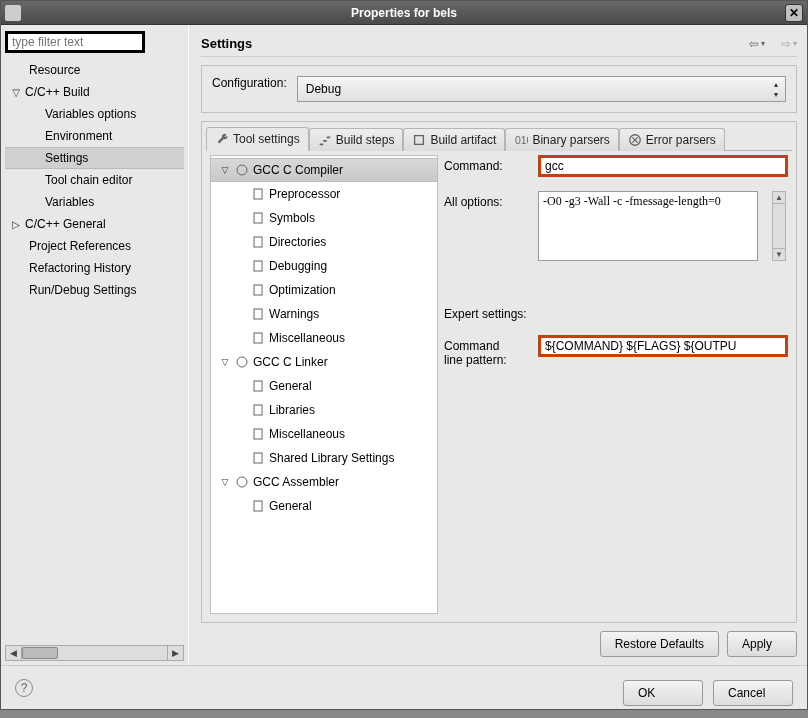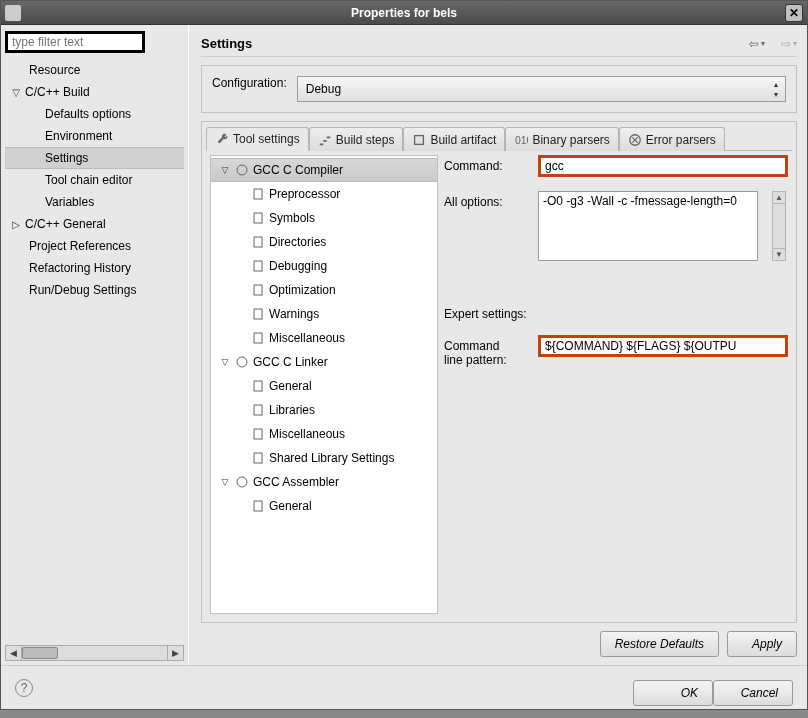--- a/index.html
+++ b/index.html
@@ -142,21 +142,21 @@
   .config-select .spin span{flex:1;font-size:8px;display:flex;align-items:center;justify-content:center;color:#333;}
 
   .tabs-wrap {
     flex:1;
     border:1px solid #c0c0c0;
     background:#e8e8e8;
     display:flex; flex-direction:column;
     min-height:0;
   }
   .tabbar {
-    display:flex; padding:4px 4px 0 4px;
+    display:flex; padding:4px 4px 0 4px;align-items:center;
   }
   .tab {
     padding:4px 8px;
     border:1px solid #b5b5b5;
     border-bottom:none;
     background:linear-gradient(to bottom,#eeeeee,#dcdcdc);
     margin-right:0px;
     border-top-left-radius:3px; border-top-right-radius:3px;
     display:flex; align-items:center; gap:4px;
     cursor:pointer;
@@ -209,57 +209,57 @@
     gap:14px;
   }
   .tool-form .fl { align-self:start; padding-top:4px;}
   input.txt {
     height:22px; border:3px solid #c2410c; background:#fff;
     padding:0 4px; width:100%;
   }
   textarea.txt {
     height:70px; border:1px solid #9a9a9a; background:#fff;
     padding:2px 4px; width:100%; resize:none;
-    font-family:Liberation Sans, sans-serif; font-size:12px;
+    font-family:Liberation Serif, serif; font-size:12px;
   }
   .vscroll {
     width:14px; height:70px;
     border:1px solid #b4b4b4; background:#ddd;
     position:relative;
   }
   .vscroll .vb{height:12px;display:flex;align-items:center;justify-content:center;font-size:8px;color:#555;border-bottom:1px solid #b4b4b4;}
   .vscroll .vb.bot{position:absolute;bottom:0;left:0;right:0;border-top:1px solid #b4b4b4;border-bottom:none;}
 
   .rp-buttons {
     display:flex; justify-content:flex-end; gap:8px;
     padding:8px 0 0 0;
   }
   .btnp {
     height:26px; min-width:70px;
     padding:0 14px;
     background:linear-gradient(to bottom,#f4f4f4,#dcdcdc);
     border:1px solid #9a9a9a;
     border-radius:3px;
     cursor:pointer;
-    display:flex;align-items:center;justify-content:flex-end;font-style:italic;
+    display:flex;align-items:center;justify-content:flex-start;
   }
 
   .footer {
     height:44px;
     border-top:1px solid #ccc;
     display:flex; align-items:center;
     padding:0 14px;
   }
   .help-icon {
     width:18px;height:18px;
     border:1px solid #888; border-radius:50%;
     display:flex;align-items:center;justify-content:center;
     color:#666; font-size:12px; cursor:pointer;
   }
-  .footer .btns { margin-left:auto; display:flex; gap:0;margin-top:11px;}
+  .footer .btns { margin-left:auto; display:flex; gap:10px;margin-top:11px;}
   .footer .btnp { min-width:80px; }
   svg { display:block; }
 </style>
 </head>
 <body>
 
 <div class="window">
 
   <div class="titlebar">
     <div class="app-icon"></div>
@@ -276,21 +276,21 @@
         <input class="filter-box" placeholder="type filter text" style="">
         <div class="tree">
           <div class="row i1">
               <span class="lbl">Resource</span>
             </div>
           <div class="row i0">
               <span class="twisty">▽</span>
               <span class="lbl">C/C++ Build</span>
             </div>
           <div class="row i2">
-              <span class="lbl">Defaults options</span>
+              <span class="lbl">Variables options</span>
             </div>
           <div class="row i2">
               <span class="lbl">Environment</span>
             </div>
           <div class="row sel i2">
               <span class="lbl">Settings</span>
             </div>
           <div class="row i2">
               <span class="lbl">Tool chain editor</span>
             </div>

